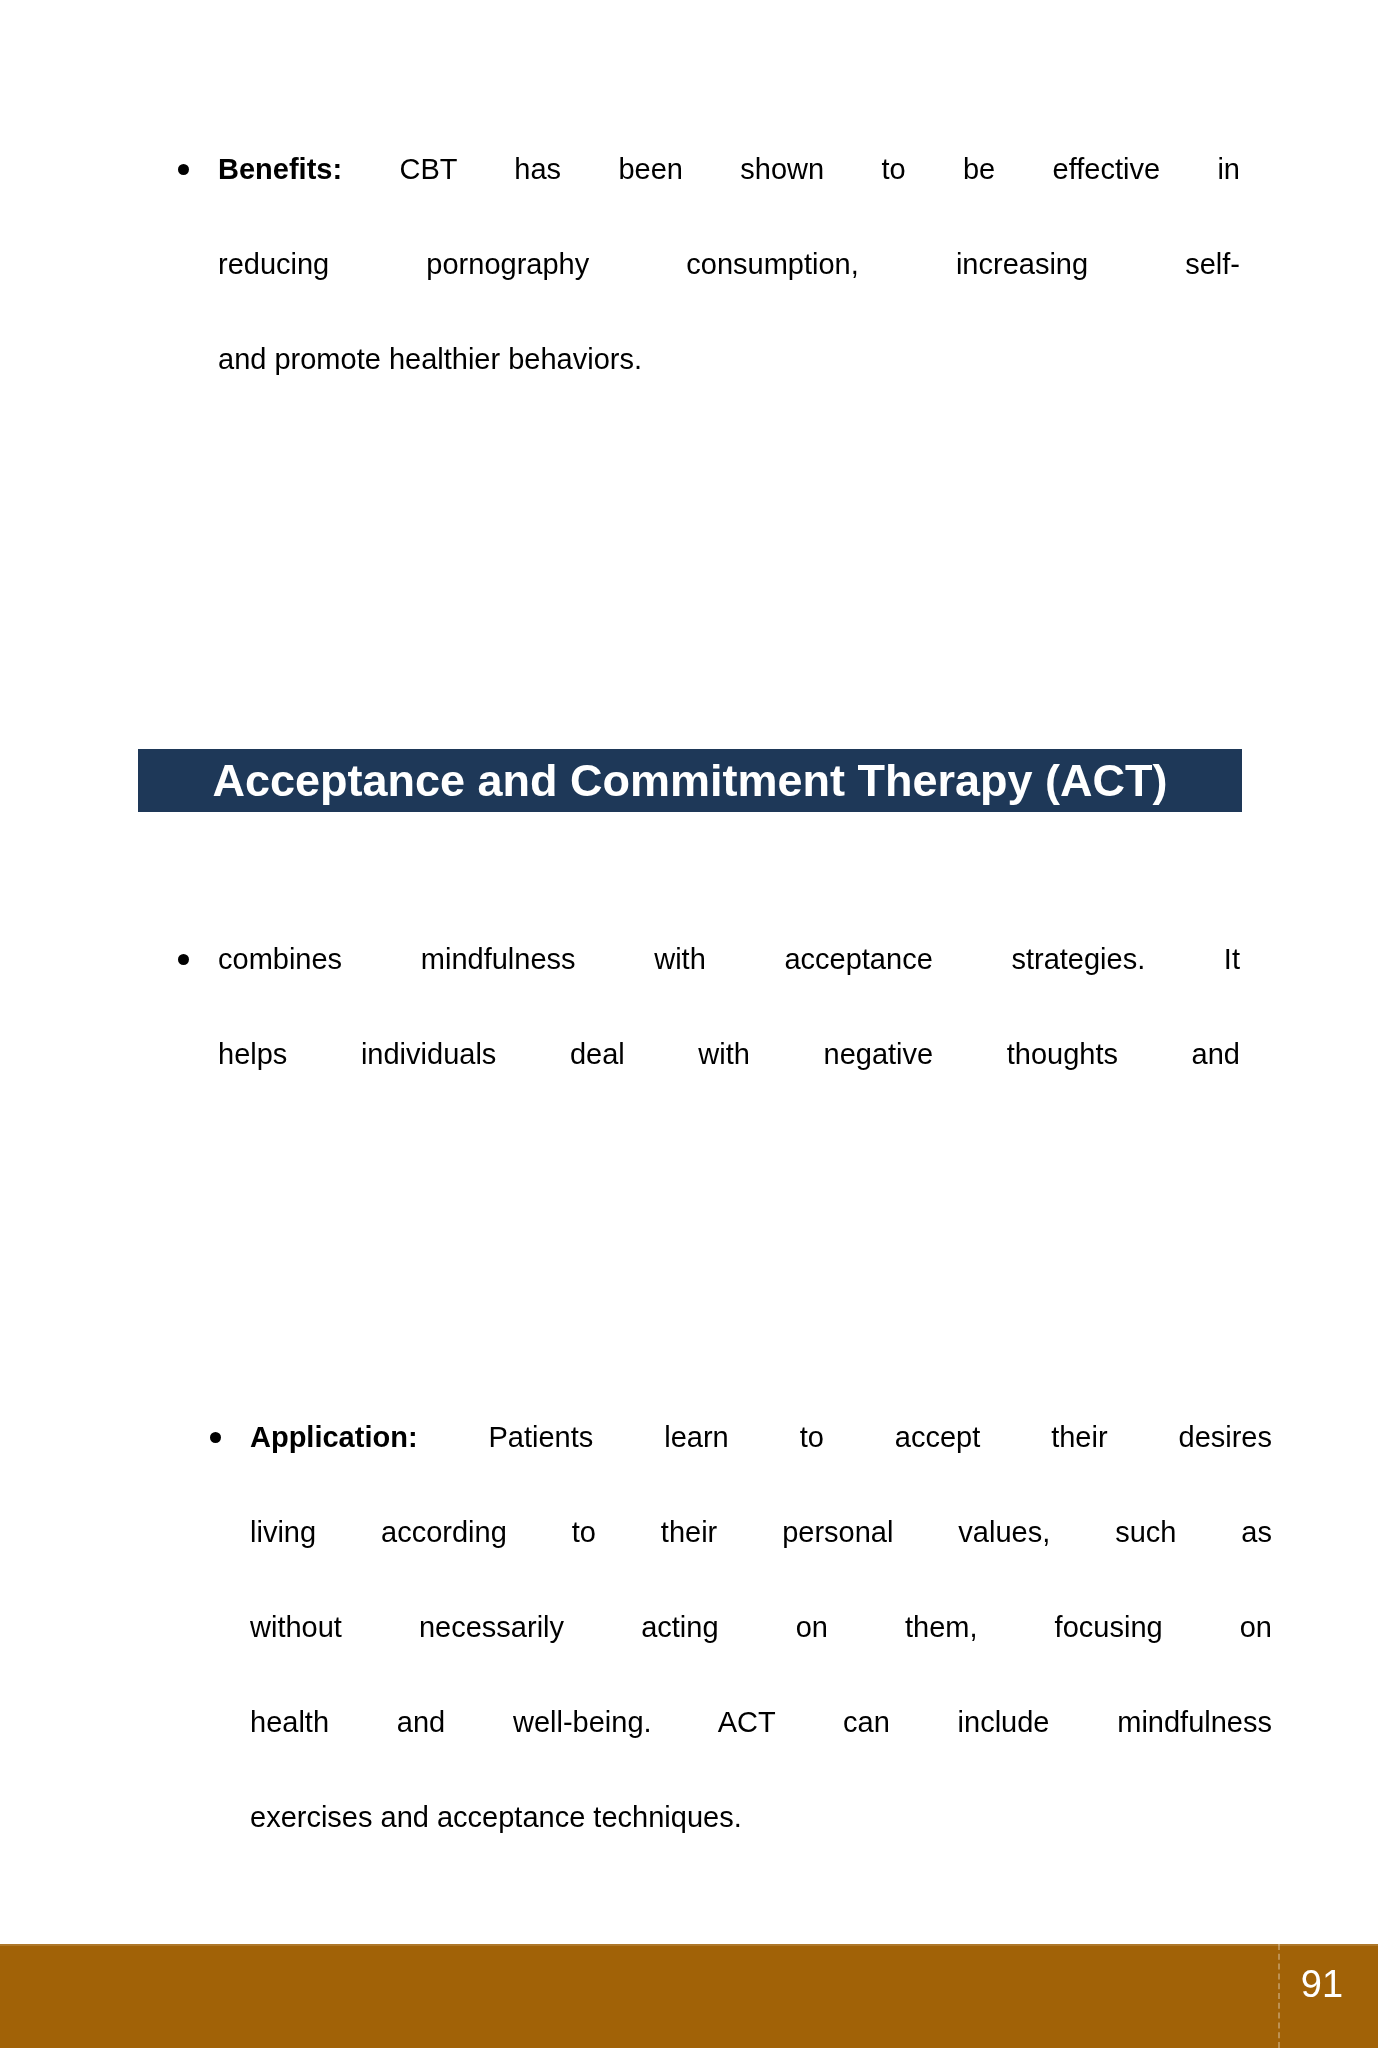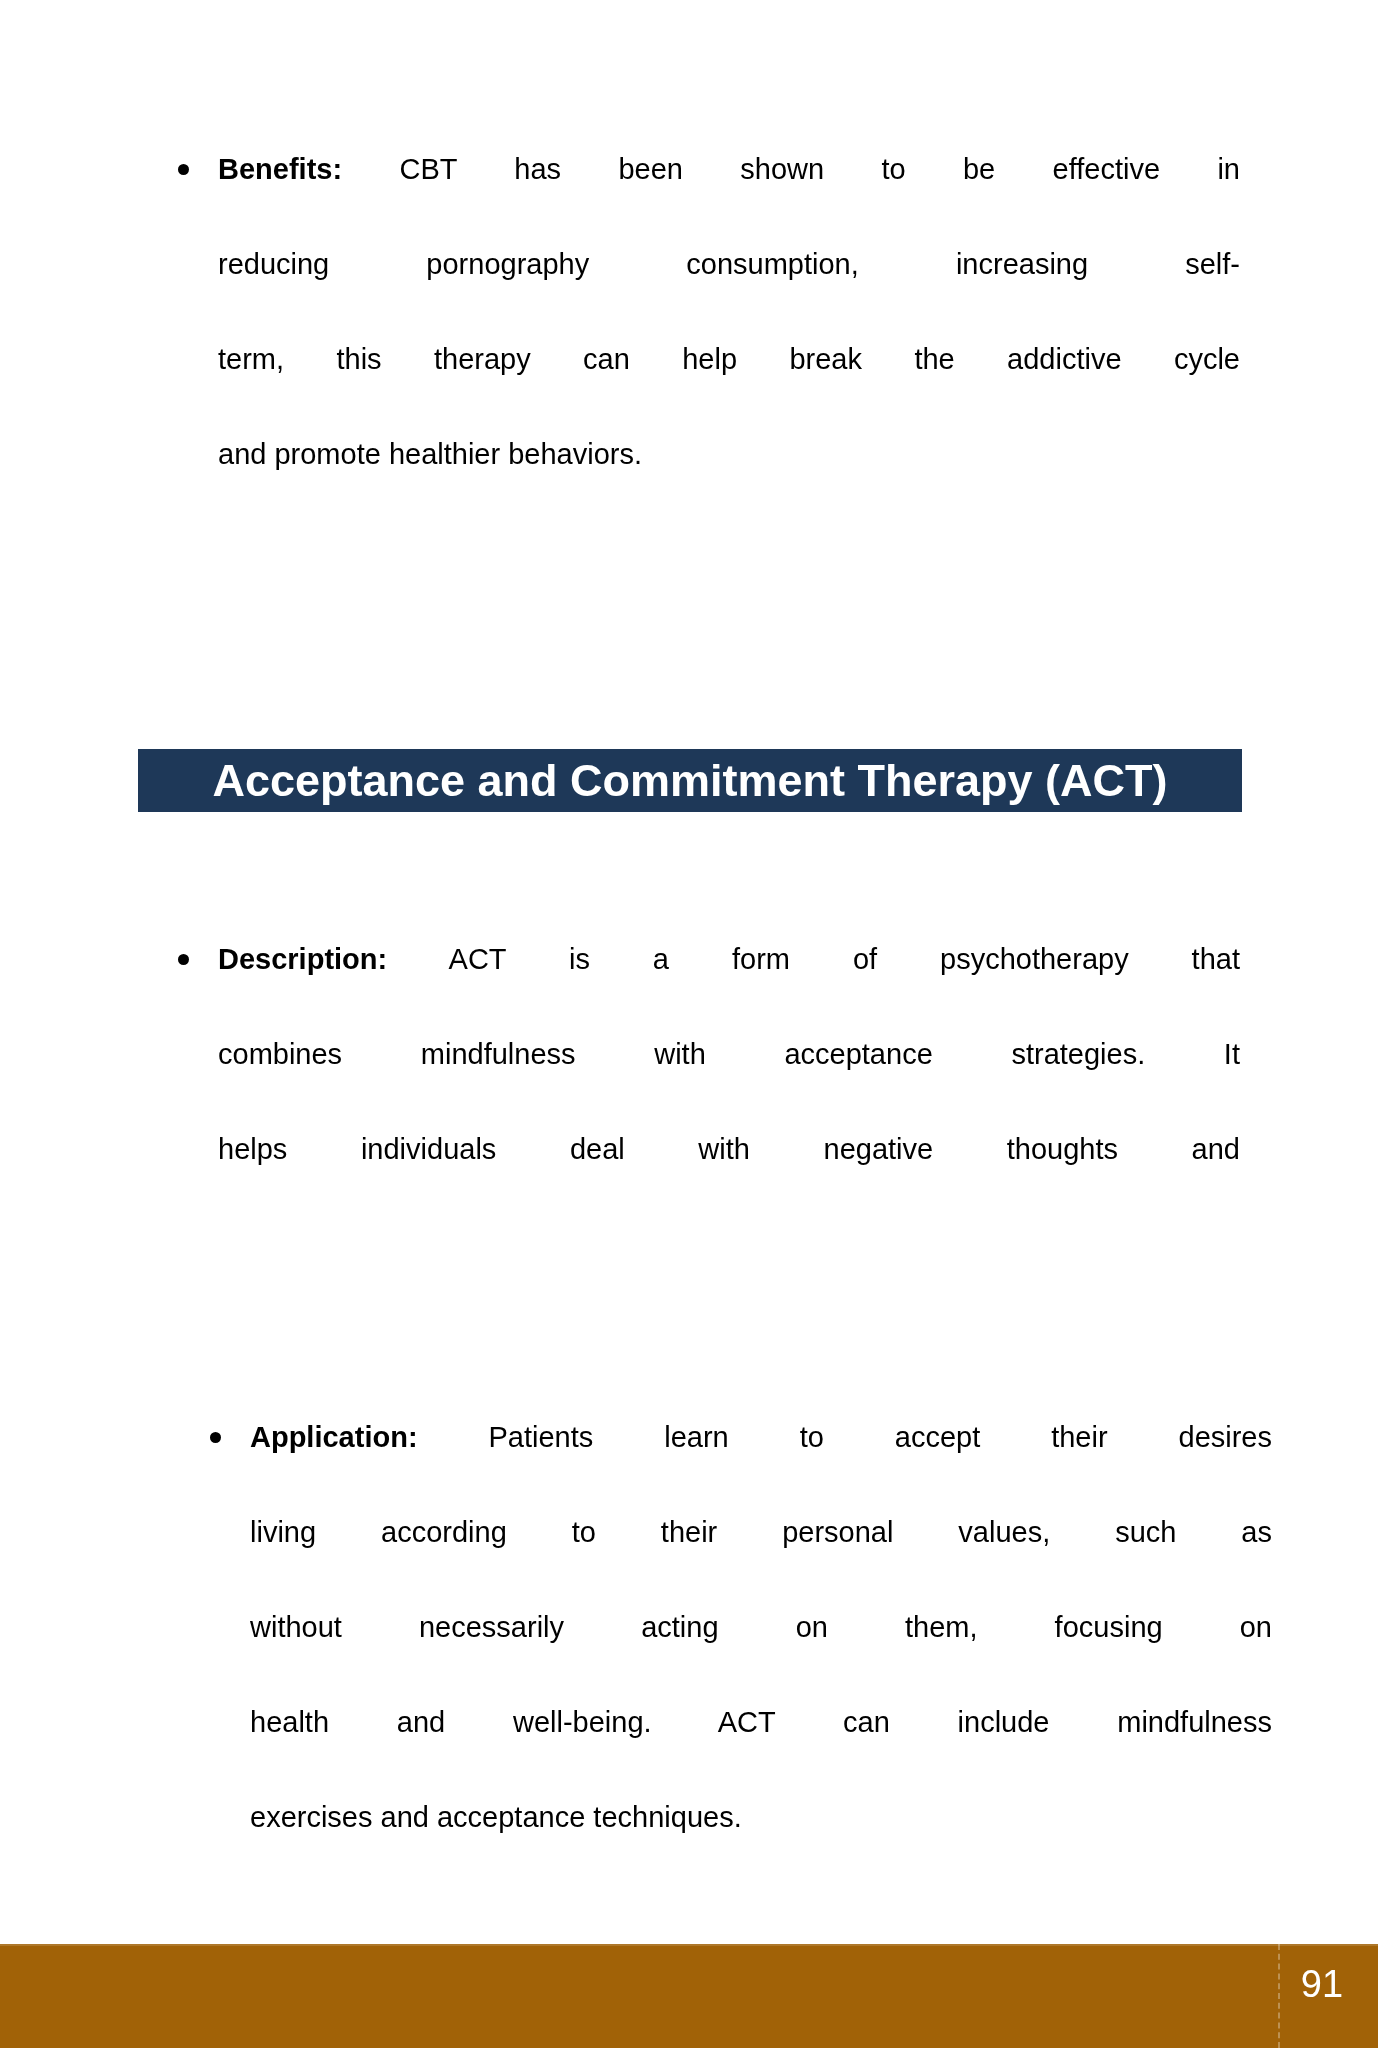--- a/index.html
+++ b/index.html
@@ -46,31 +46,29 @@
 </style>
 </head>
 <body>
 
 <div class="page">
 
   <section class="bullet-block" style="top:122px;">
     <span class="dot"></span>
     <div class="tline"><span class="bold">Benefits:</span> <span>CBT has been shown to be effective in</span></div>
     <div class="tline">reducing pornography consumption, increasing self-</div>
-    <div class="tline">term, this therapy can help break the addictive cycle</div>
     <div class="tline last">and promote healthier behaviors.</div>
   </section>
 
   <div class="section-bar">
     <span class="title">Acceptance and Commitment Therapy (ACT)</span>
   </div>
 
   <section class="bullet-block" style="top:912px;">
     <span class="dot"></span>
-    <div class="tline"><span class="bold">Description:</span> <span>ACT is a form of psychotherapy that</span></div>
     <div class="tline">combines mindfulness with acceptance strategies. It</div>
     <div class="tline">helps individuals deal with negative thoughts and</div>
   </section>
 
   <section class="bullet-block" style="top:1390px;margin-left:32px;">
     <span class="dot"></span>
     <div class="tline"><span class="bold">Application:</span> <span>Patients learn to accept their desires</span></div>
     <div class="tline">living according to their personal values, such as</div>
     <div class="tline">without necessarily acting on them, focusing on</div>
     <div class="tline">health and well-being. ACT can include mindfulness</div>

